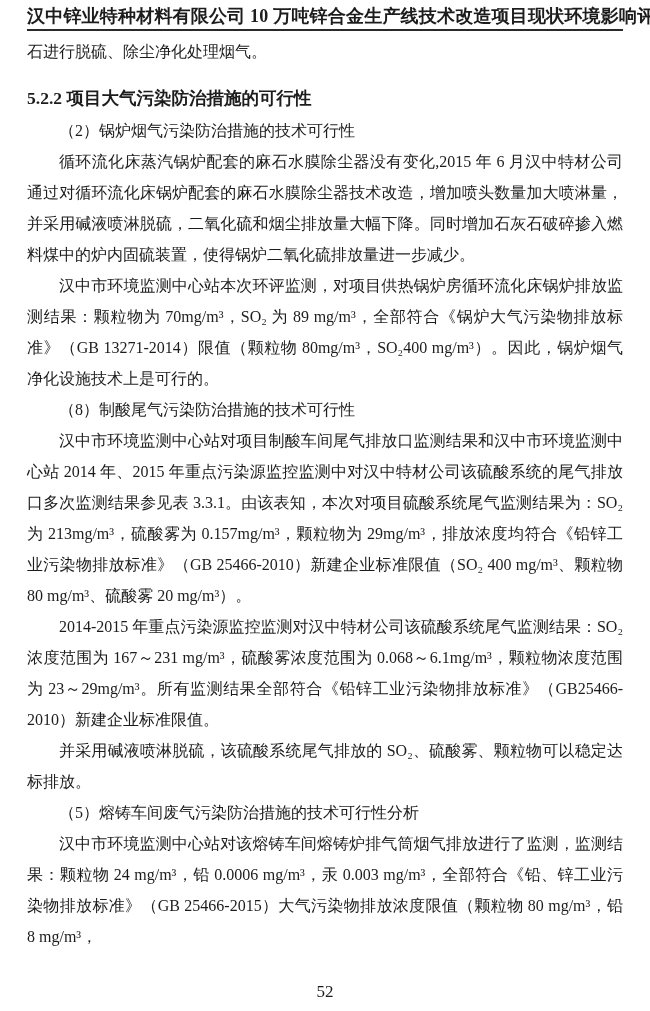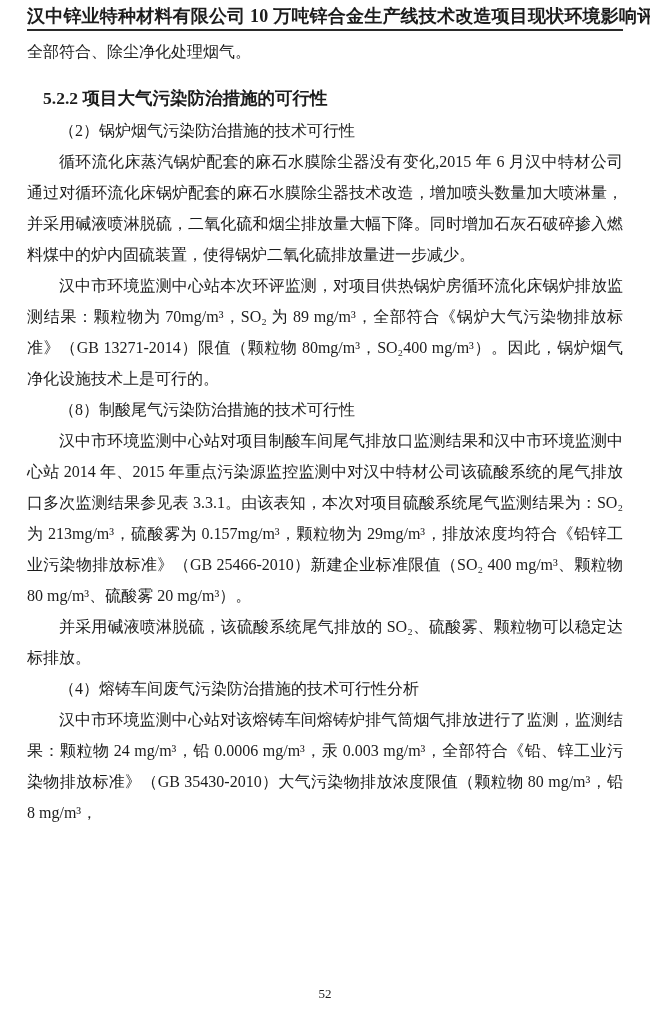--- a/index.html
+++ b/index.html
@@ -43,66 +43,67 @@
     margin: 0;
     text-indent: 2em;
   }
   .para.continuation {
     text-indent: 0;
   }
   .section-heading {
     font-size: 17.5px;
     font-weight: 700;
     line-height: 34px;
-    margin: 14px 0 0 16px;
+    margin: 14px 0 0 0;
     text-align: left;
     text-indent: 0;
   }
   .page-footer {
     position: absolute;
     left: 0;
     right: 0;
     bottom: 9px;
     text-align: center;
   }
   .page-number {
-    font-size: 13px;
+    font-size: 17px;
     color: #1c1c1c;
   }
 </style>
 </head>
 <body>
 
 <div class="page">
 
   <header class="page-header">
     <div class="header-title">汉中锌业特种材料有限公司 10 万吨锌合金生产线技术改造项目现状环境影响评估报告</div>
   </header>
 
   <main class="doc-body">
-    <p class="para continuation">全部符合、除尘净化处理烟气。</p>
+    <p class="para continuation">石进行脱硫、除尘净化处理烟气。</p>
 
     <h2 class="section-heading">5.2.2 项目大气污染防治措施的可行性</h2>
 
     <p class="para">（2）锅炉烟气污染防治措施的技术可行性</p>
 
     <p class="para">循环流化床蒸汽锅炉配套的麻石水膜除尘器没有变化,2015 年 6 月汉中特材公司通过对循环流化床锅炉配套的麻石水膜除尘器技术改造，增加喷头数量加大喷淋量，并采用碱液喷淋脱硫，二氧化硫和烟尘排放量大幅下降。同时增加石灰石破碎掺入燃料煤中的炉内固硫装置，使得锅炉二氧化硫排放量进一步减少。</p>
 
     <p class="para">汉中市环境监测中心站本次环评监测，对项目供热锅炉房循环流化床锅炉排放监测结果：颗粒物为 70mg/m³，SO₂ 为 89 mg/m³，全部符合《锅炉大气污染物排放标准》（GB 13271-2014）限值（颗粒物 80mg/m³，SO₂400 mg/m³）。因此，锅炉烟气净化设施技术上是可行的。</p>
 
     <p class="para">（8）制酸尾气污染防治措施的技术可行性</p>
 
     <p class="para">汉中市环境监测中心站对项目制酸车间尾气排放口监测结果和汉中市环境监测中心站 2014 年、2015 年重点污染源监控监测中对汉中特材公司该硫酸系统的尾气排放口多次监测结果参见表 3.3.1。由该表知，本次对项目硫酸系统尾气监测结果为：SO₂ 为 213mg/m³，硫酸雾为 0.157mg/m³，颗粒物为 29mg/m³，排放浓度均符合《铅锌工业污染物排放标准》（GB 25466-2010）新建企业标准限值（SO₂ 400 mg/m³、颗粒物 80 mg/m³、硫酸雾 20 mg/m³）。</p>
 
+    <p class="para">2014-2015 年重点污染源监控监测对汉中特材公司该硫酸系统尾气监测结果：SO₂ 浓度范围为 167～231 mg/m³，硫酸雾浓度范围为 0.068～6.1mg/m³，颗粒物浓度范围为 23～29mg/m³。所有监测结果全部符合《铅锌工业污染物排放标准》（GB25466-2010）新建企业标准限值。</p>
 
     <p class="para">并采用碱液喷淋脱硫，该硫酸系统尾气排放的 SO₂、硫酸雾、颗粒物可以稳定达标排放。</p>
 
-    <p class="para">（4）熔铸车间废气污染防治措施的技术可行性分析</p>
+    <p class="para">（5）熔铸车间废气污染防治措施的技术可行性分析</p>
 
 
-    <p class="para">汉中市环境监测中心站对该熔铸车间熔铸炉排气筒烟气排放进行了监测，监测结果：颗粒物 24 mg/m³，铅 0.0006 mg/m³，汞 0.003 mg/m³，全部符合《铅、锌工业污染物排放标准》（GB 35430-2010）大气污染物排放浓度限值（颗粒物 80 mg/m³，铅 8 mg/m³，</p>
+    <p class="para">汉中市环境监测中心站对该熔铸车间熔铸炉排气筒烟气排放进行了监测，监测结果：颗粒物 24 mg/m³，铅 0.0006 mg/m³，汞 0.003 mg/m³，全部符合《铅、锌工业污染物排放标准》（GB 25466-2015）大气污染物排放浓度限值（颗粒物 80 mg/m³，铅 8 mg/m³，</p>
   </main>
 
   <footer class="page-footer">
     <span class="page-number">52</span>
   </footer>
 
 </div>
 
 </body></html>

